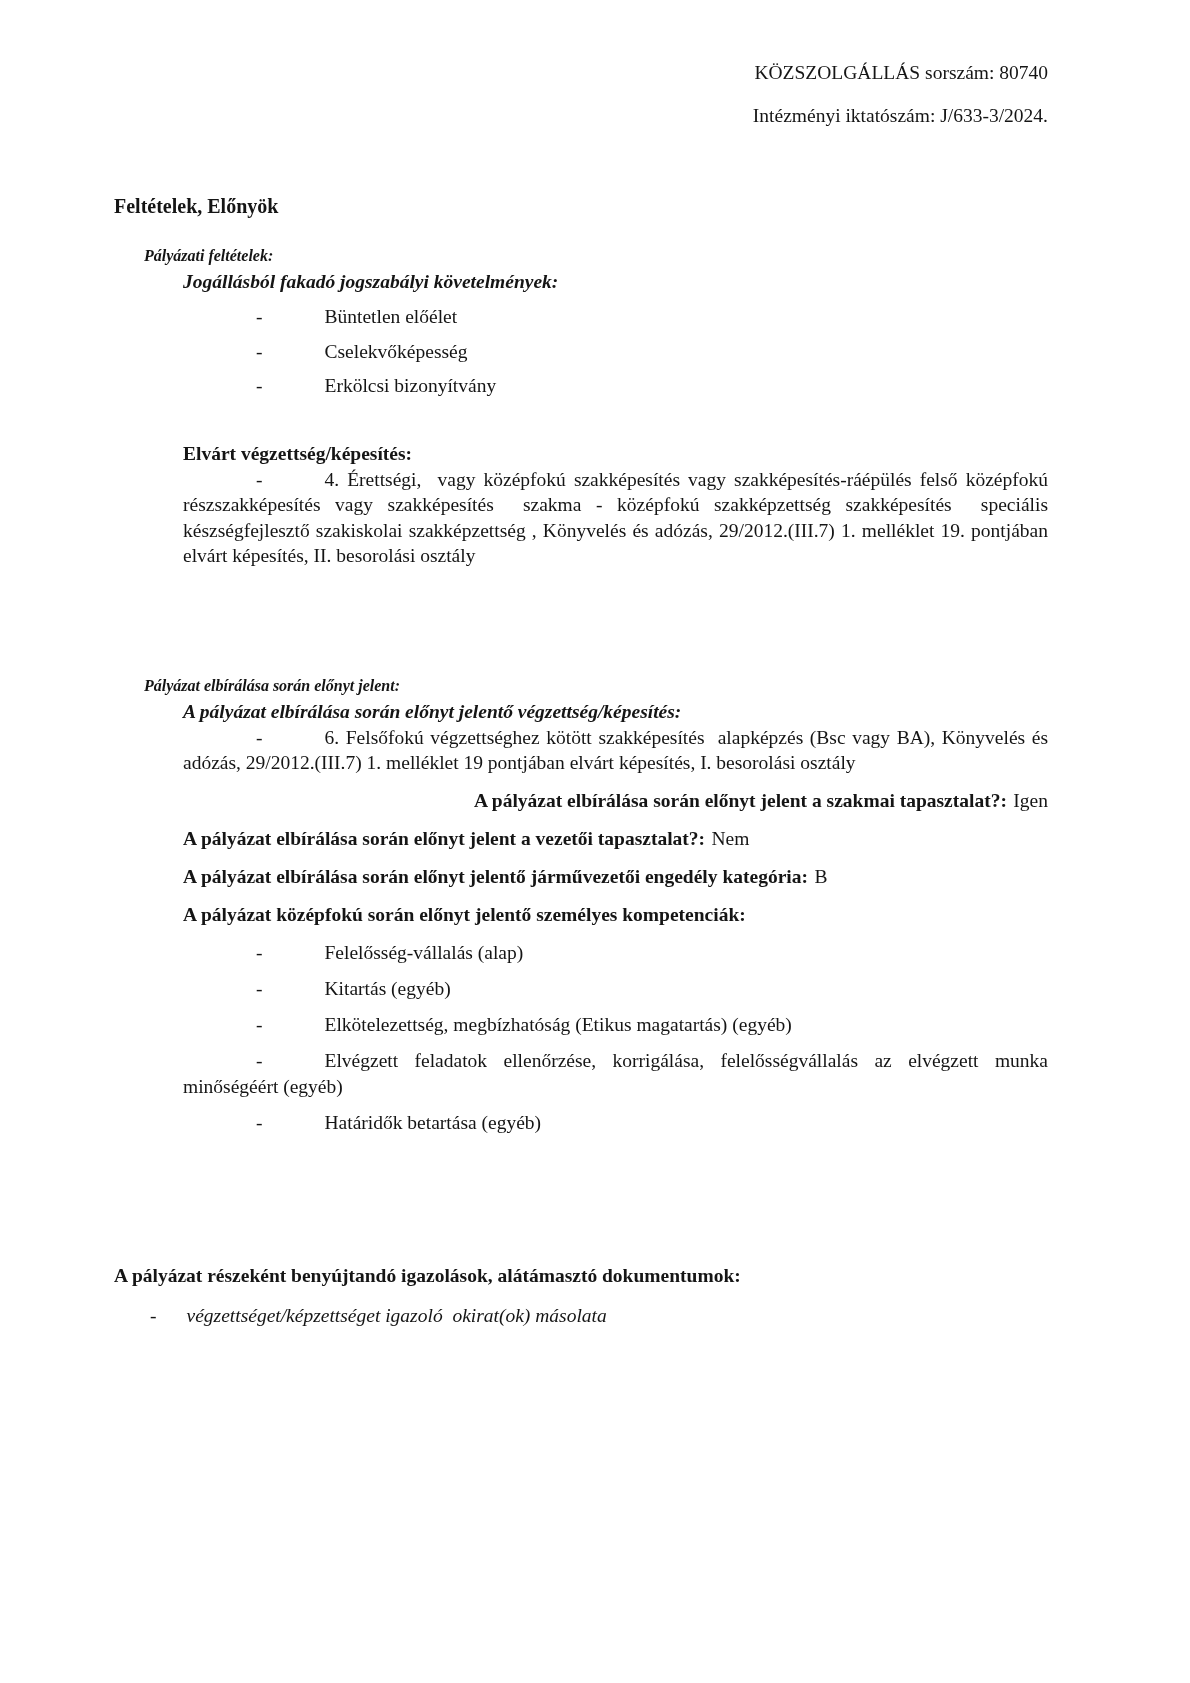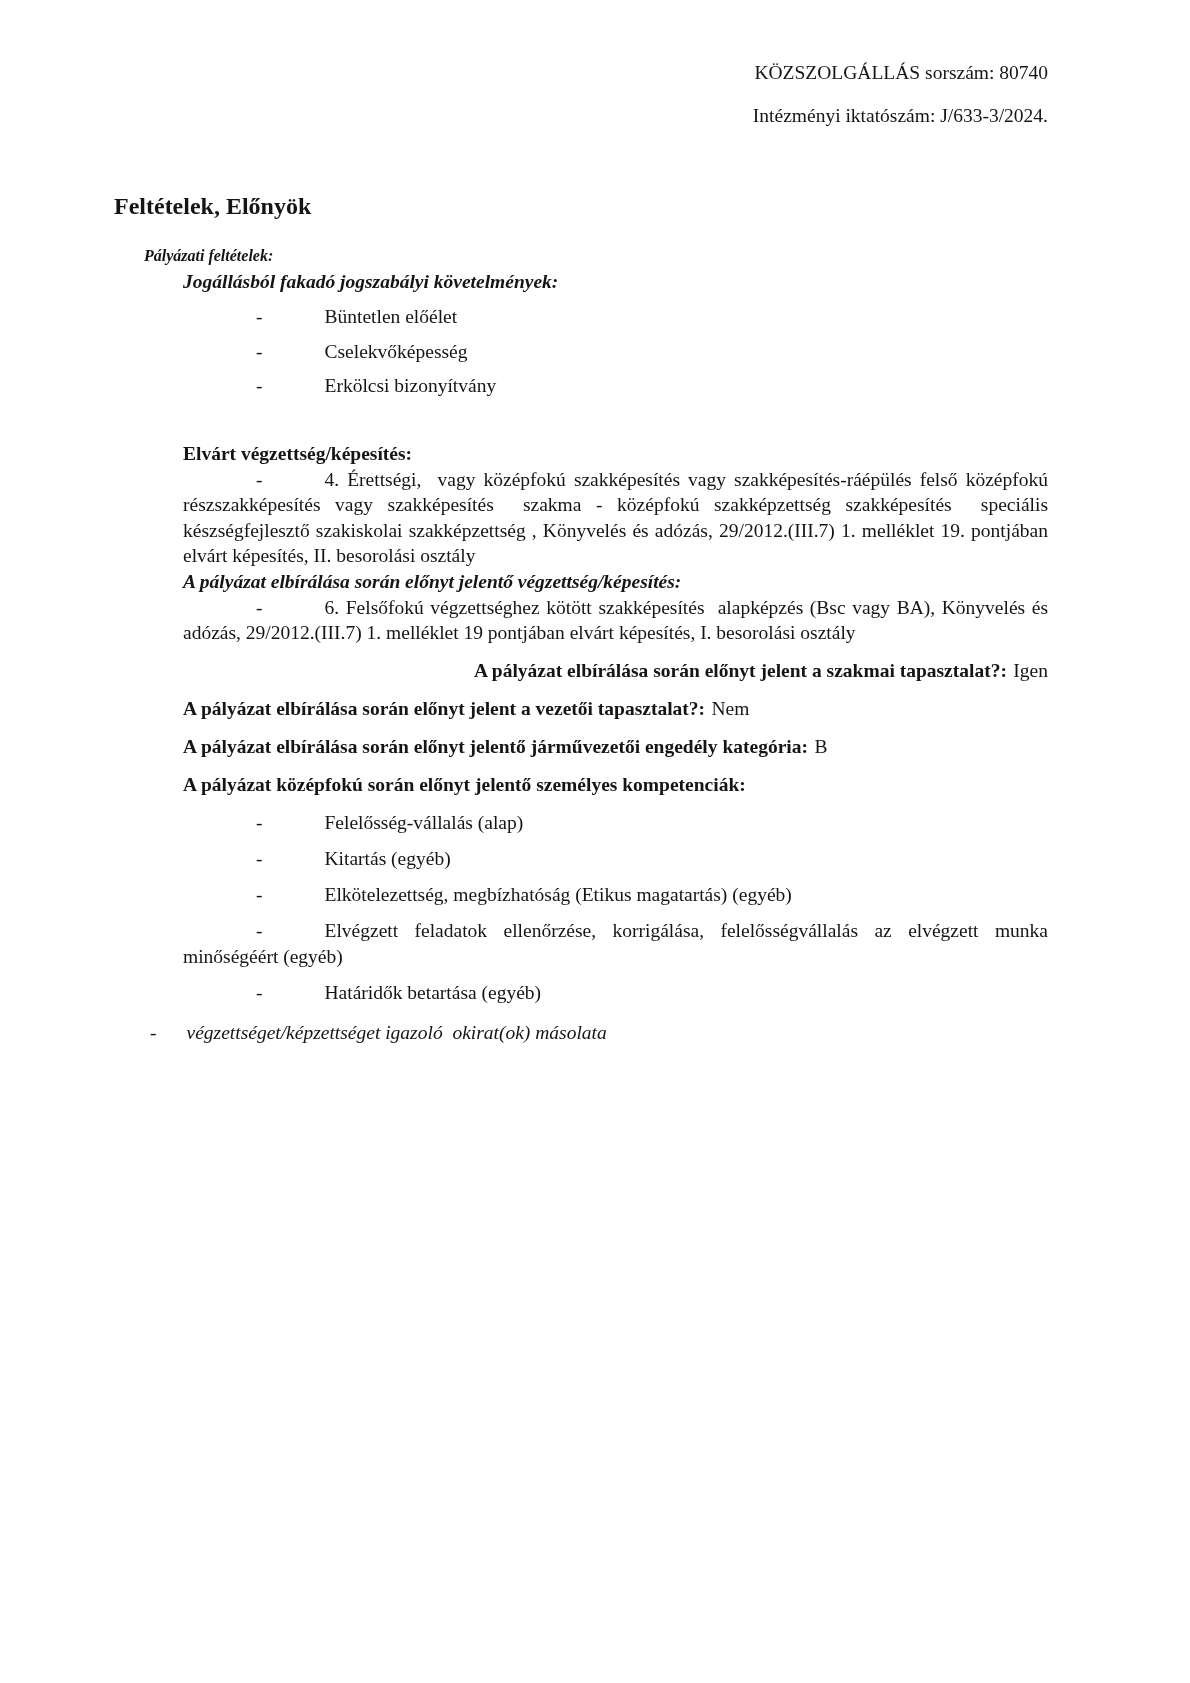--- a/index.html
+++ b/index.html
@@ -18,21 +18,21 @@
     overflow: hidden;
   }
   .doc-header {
     text-align: right;
     line-height: 26px;
   }
   .doc-header .reg-line { margin-top: 17px; }
   .page-title {
     margin-top: 64px;
     font-weight: bold;
-    font-size: 24px;
+    font-size: 20px;
     line-height: 26px;
   }
   .h-italic {
     margin-left: 30px;
     margin-top: 24px;
     font-weight: bold;
     font-style: italic;
     font-size: 16px;
     line-height: 26px;
   }
@@ -99,20 +99,21 @@
 
   <div class="bullet-list">
     <p class="hang"><span class="dash-t1">-</span><span>Büntetlen előélet</span></p>
     <p class="hang"><span class="dash-t1">-</span><span>Cselekvőképesség</span></p>
     <p class="hang"><span class="dash-t1">-</span><span>Erkölcsi bizonyítvány</span></p>
   </div>
 
   <div class="h-sub mt42">Elvárt végzettség/képesítés:</div>
   <p class="hang mt9"><span class="dash-t1">-</span><span>4. Érettségi, &nbsp;vagy középfokú szakképesítés vagy szakképesítés-ráépülés felső középfokú részszakképesítés vagy szakképesítés &nbsp;szakma - középfokú szakképzettség szakképesítés &nbsp;speciális készségfejlesztő szakiskolai szakképzettség , Könyvelés és adózás, 29/2012.(III.7) 1. melléklet 19. pontjában elvárt képesítés, II. besorolási osztály</span></p>
 
+  <div class="h-italic mt104">Pályázat elbírálása során előnyt jelent:</div>
   <div class="h-sub mt0">A pályázat elbírálása során előnyt jelentő végzettség/képesítés:</div>
   <p class="hang mt12"><span class="dash-t1">-</span><span>6. Felsőfokú végzettséghez kötött szakképesítés &nbsp;alapképzés (Bsc vagy BA), Könyvelés és adózás, 29/2012.(III.7) 1. melléklet 19 pontjában elvárt képesítés, I. besorolási osztály</span></p>
 
   <div class="qa-line mt100">
     <span class="q">A pályázat elbírálása során előnyt jelent a szakmai tapasztalat?:</span><span class="a">Igen</span>
   </div>
   <div class="qa-line">
     <span class="q">A pályázat elbírálása során előnyt jelent a vezetői tapasztalat?:</span><span class="a">Nem</span>
   </div>
   <div class="qa-line">
@@ -123,15 +124,16 @@
   </div>
 
   <div class="comp-list">
     <p class="hang"><span class="dash-t1">-</span><span>Felelősség-vállalás (alap)</span></p>
     <p class="hang"><span class="dash-t1">-</span><span>Kitartás (egyéb)</span></p>
     <p class="hang"><span class="dash-t1">-</span><span>Elkötelezettség, megbízhatóság (Etikus magatartás) (egyéb)</span></p>
     <p class="hang"><span class="dash-t1">-</span><span>Elvégzett feladatok ellenőrzése, korrigálása, felelősségvállalás az elvégzett munka minőségéért (egyéb)</span></p>
     <p class="hang"><span class="dash-t1">-</span><span>Határidők betartása (egyéb)</span></p>
   </div>
 
+  <div class="docs-heading">A pályázat részeként benyújtandó igazolások, alátámasztó dokumentumok:</div>
   <p class="docs-bullet"><span class="dash-t2">-</span><span>végzettséget/képzettséget igazoló &nbsp;okirat(ok) másolata</span></p>
 
 </div>
 
 </body></html>

